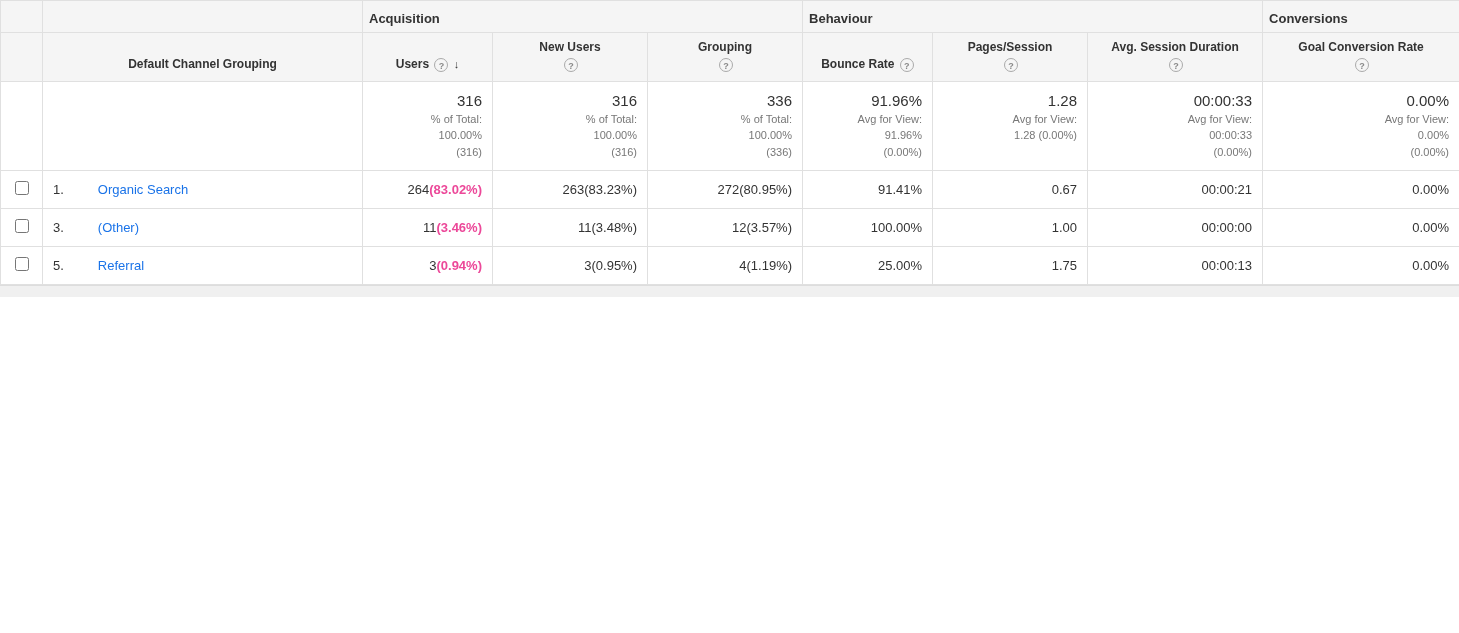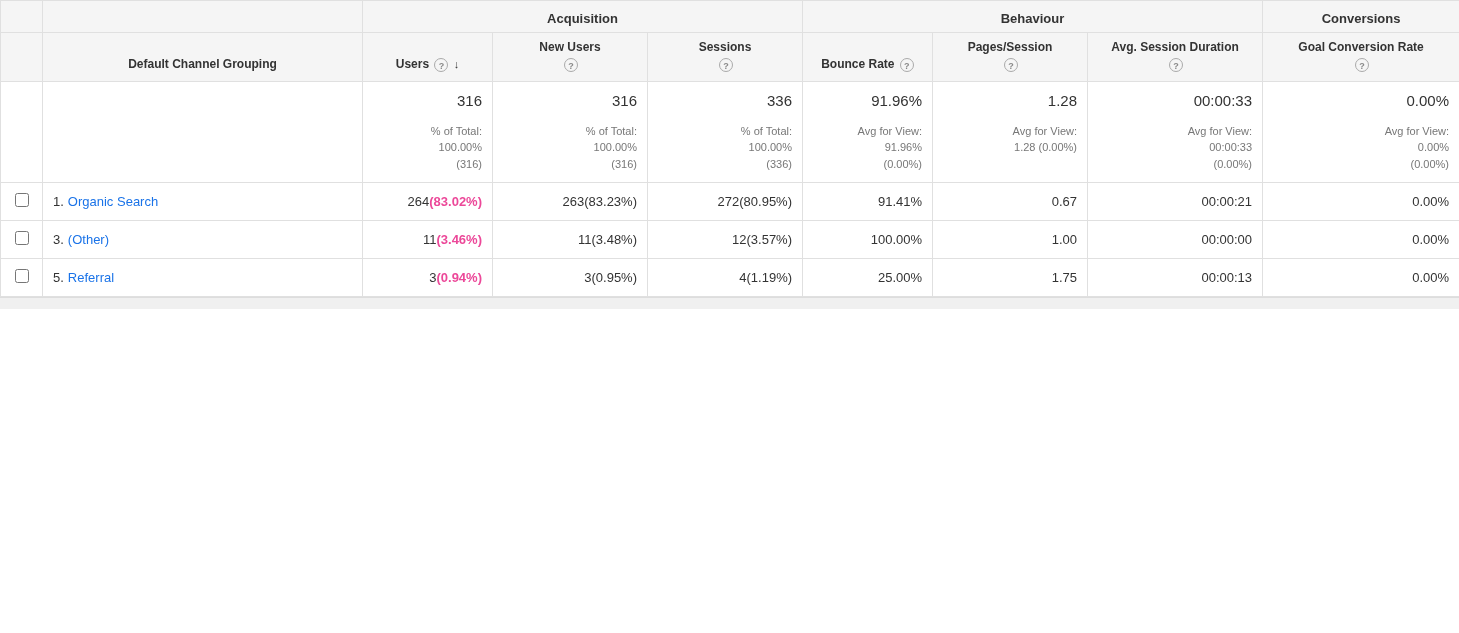--- a/index.html
+++ b/index.html
@@ -30,21 +30,21 @@
     col.col-avgsess { width: 175px; }
     col.col-goals   { width: 197px; }
 
     
     thead tr.group-header th {
       background: #f5f5f5;
       border: 1px solid #e0e0e0;
       font-weight: bold;
       font-size: 13px;
       color: #333;
-      text-align: center;
+      text-align: left;
       padding: 10px 6px 6px 6px;
       vertical-align: bottom;
     }
     thead tr.col-header th {
       background: #f5f5f5;
       border: 1px solid #e0e0e0;
       font-weight: bold;
       font-size: 12px;
       color: #333;
       text-align: center;
@@ -78,21 +78,21 @@
       border: 1px solid #e0e0e0;
       text-align: right;
       padding: 10px 10px;
       vertical-align: top;
       font-size: 13px;
     }
     .total-main {
       font-size: 15px;
       font-weight: normal;
       display: block;
-      margin-bottom: 14px;
+      margin-bottom: 2px;
     }
     .total-sub {
       font-size: 11px;
       color: #777;
       line-height: 1.5;
     }
 
     
     tr.data-row {
       border-bottom: 1px solid #e8e8e8;
@@ -113,20 +113,21 @@
       text-align: right;
     }
     .row-number {
       color: #333;
       margin-right: 4px;
     }
     .channel-link {
       color: #1a73e8;
       text-decoration: none;
       cursor: pointer;
+      margin-left: 30px;
     }
     .bold-val {
       font-weight: normal;
     }
     .pct-blue {
       color: #ec4899;
       font-weight: bold;
     }
 
     
@@ -189,21 +190,21 @@
         <th>
           <span>Users</span>
           <span class="help-icon">?</span>
           <span class="sort-icon">↓</span>
         </th>
         <th>
           <span>New Users</span><br>
           <span class="help-icon">?</span>
         </th>
         <th>
-          <span>Sessions</span><br>
+          <span>Grouping</span><br>
           <span class="help-icon">?</span>
         </th>
         <th>
           <span>Bounce Rate</span>
           <span class="help-icon">?</span>
         </th>
         <th>
           <span>Pages/Session</span><br>
           <span class="help-icon">?</span>
         </th>

